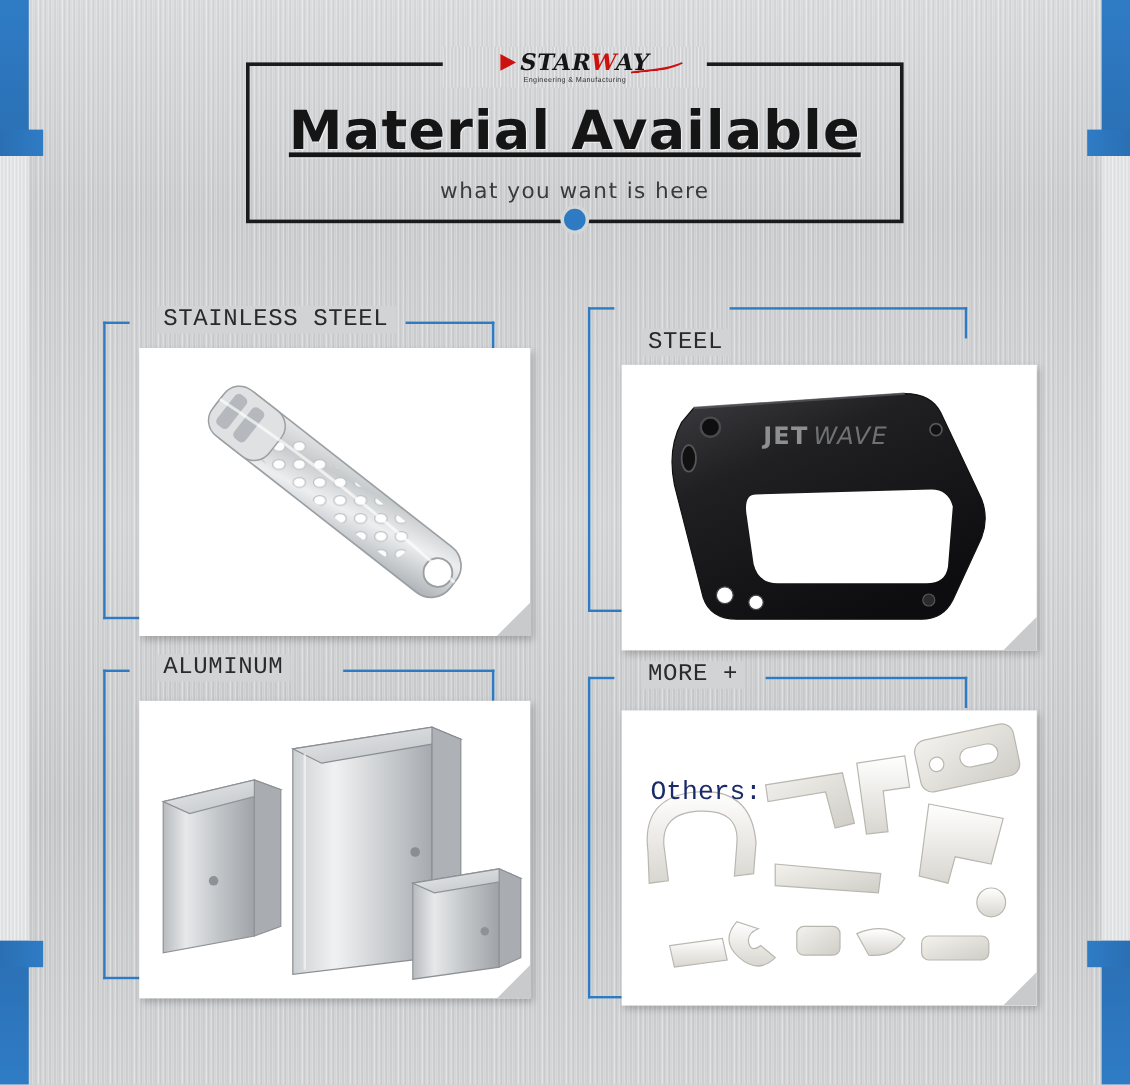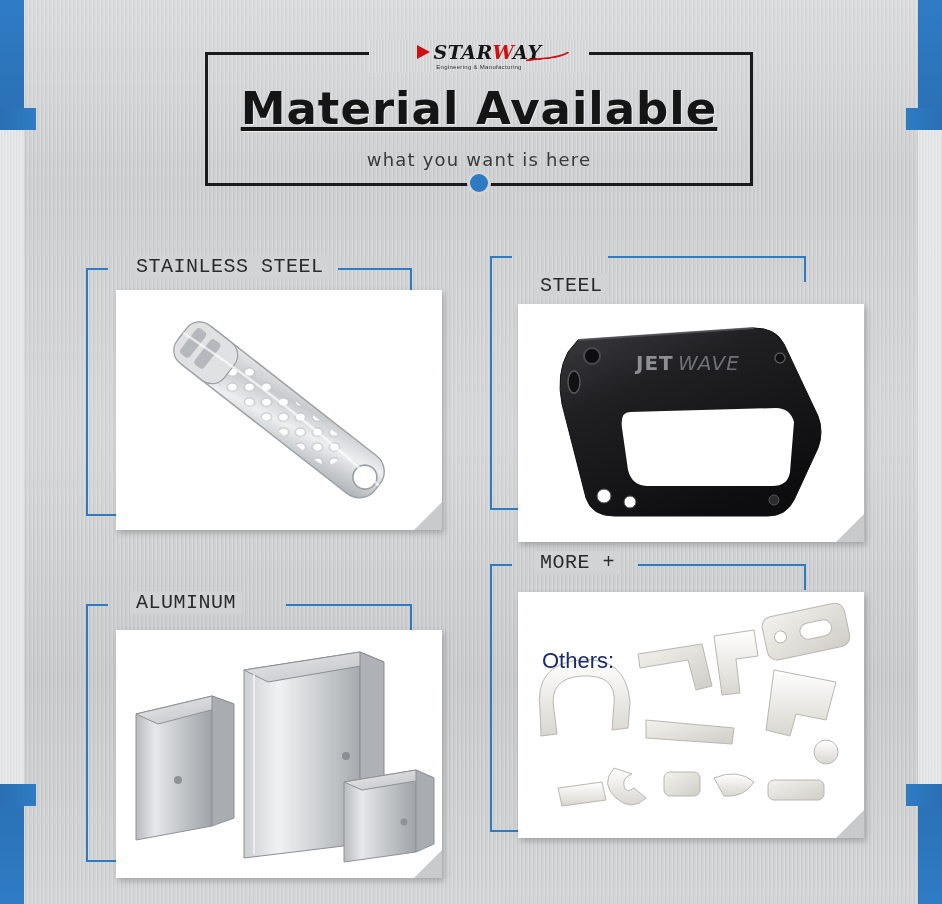--- a/index.html
+++ b/index.html
@@ -213,21 +213,21 @@
     bottom: 0;
     width: 0; height: 0;
     border-left: 28px solid transparent;
     border-bottom: 28px solid #c9cacc;
   }
 
   .others-text {
     position: absolute;
     left: 24px;
     top: 52px;
-    font-family: Liberation Sans, sans-serif;
+    font-family: Liberation Mono, monospace;
     font-size: 22px;
     line-height: 1.55;
     color: #1a2b6b;
     z-index: 3;
   }
   .others-text .first { display: block; }
 
   .noclick { pointer-events: none; }
 </style>
 </head>
@@ -327,21 +327,21 @@
         <circle cx="112" cy="198" r="6" fill="#fff" stroke="#444" stroke-width="1"></circle>
         <circle cx="256" cy="196" r="5" fill="#2b2b2e" stroke="#555" stroke-width="1"></circle>
         <text x="118" y="66" font-family="DejaVu Sans, sans-serif" font-size="20" font-weight="bold" fill="#8d8f93" letter-spacing="1">JET</text>
         <text x="160" y="66" font-family="DejaVu Sans, sans-serif" font-size="20" font-style="italic" fill="#6f7175" letter-spacing="1">WAVE</text>
         <path d="M60 36 L236 24" stroke="#5a5a60" stroke-width="2" fill="none" opacity="0.8"></path>
       </svg>
       <div class="fold"></div>
     </div>
   </div>
 
-  <div class="card" style="left:86px; top:586px; width:370px; height:300px;">
+  <div class="card" style="left:86px; top:540px; width:370px; height:300px;">
     <div class="bracket noclick" style="left:0; top:18px; width:22px; height:258px; border-right:none; border-top:2px solid #2e7bc4; border-bottom:none;"></div>
     <div class="bracket noclick" style="left:0; top:274px; width:40px; height:2px; border:none; border-top:2px solid #2e7bc4;"></div>
     <div class="bracket noclick" style="left:200px; top:18px; width:126px; height:26px; border-left:none; border-bottom:none; border-top:2px solid #2e7bc4; border-right:2px solid #2e7bc4;"></div>
 
     <div class="card-label" style="left:44px; top:5px; background:#d2d3d5;">ALUMINUM</div>
 
     <div class="photo" style="left:30px; top:44px; width:326px; height:248px;">
       <svg width="326" height="248" viewBox="0 0 326 248">
         <defs>
           <linearGradient id="alu1" x1="0" y1="0" x2="1" y2="0">

